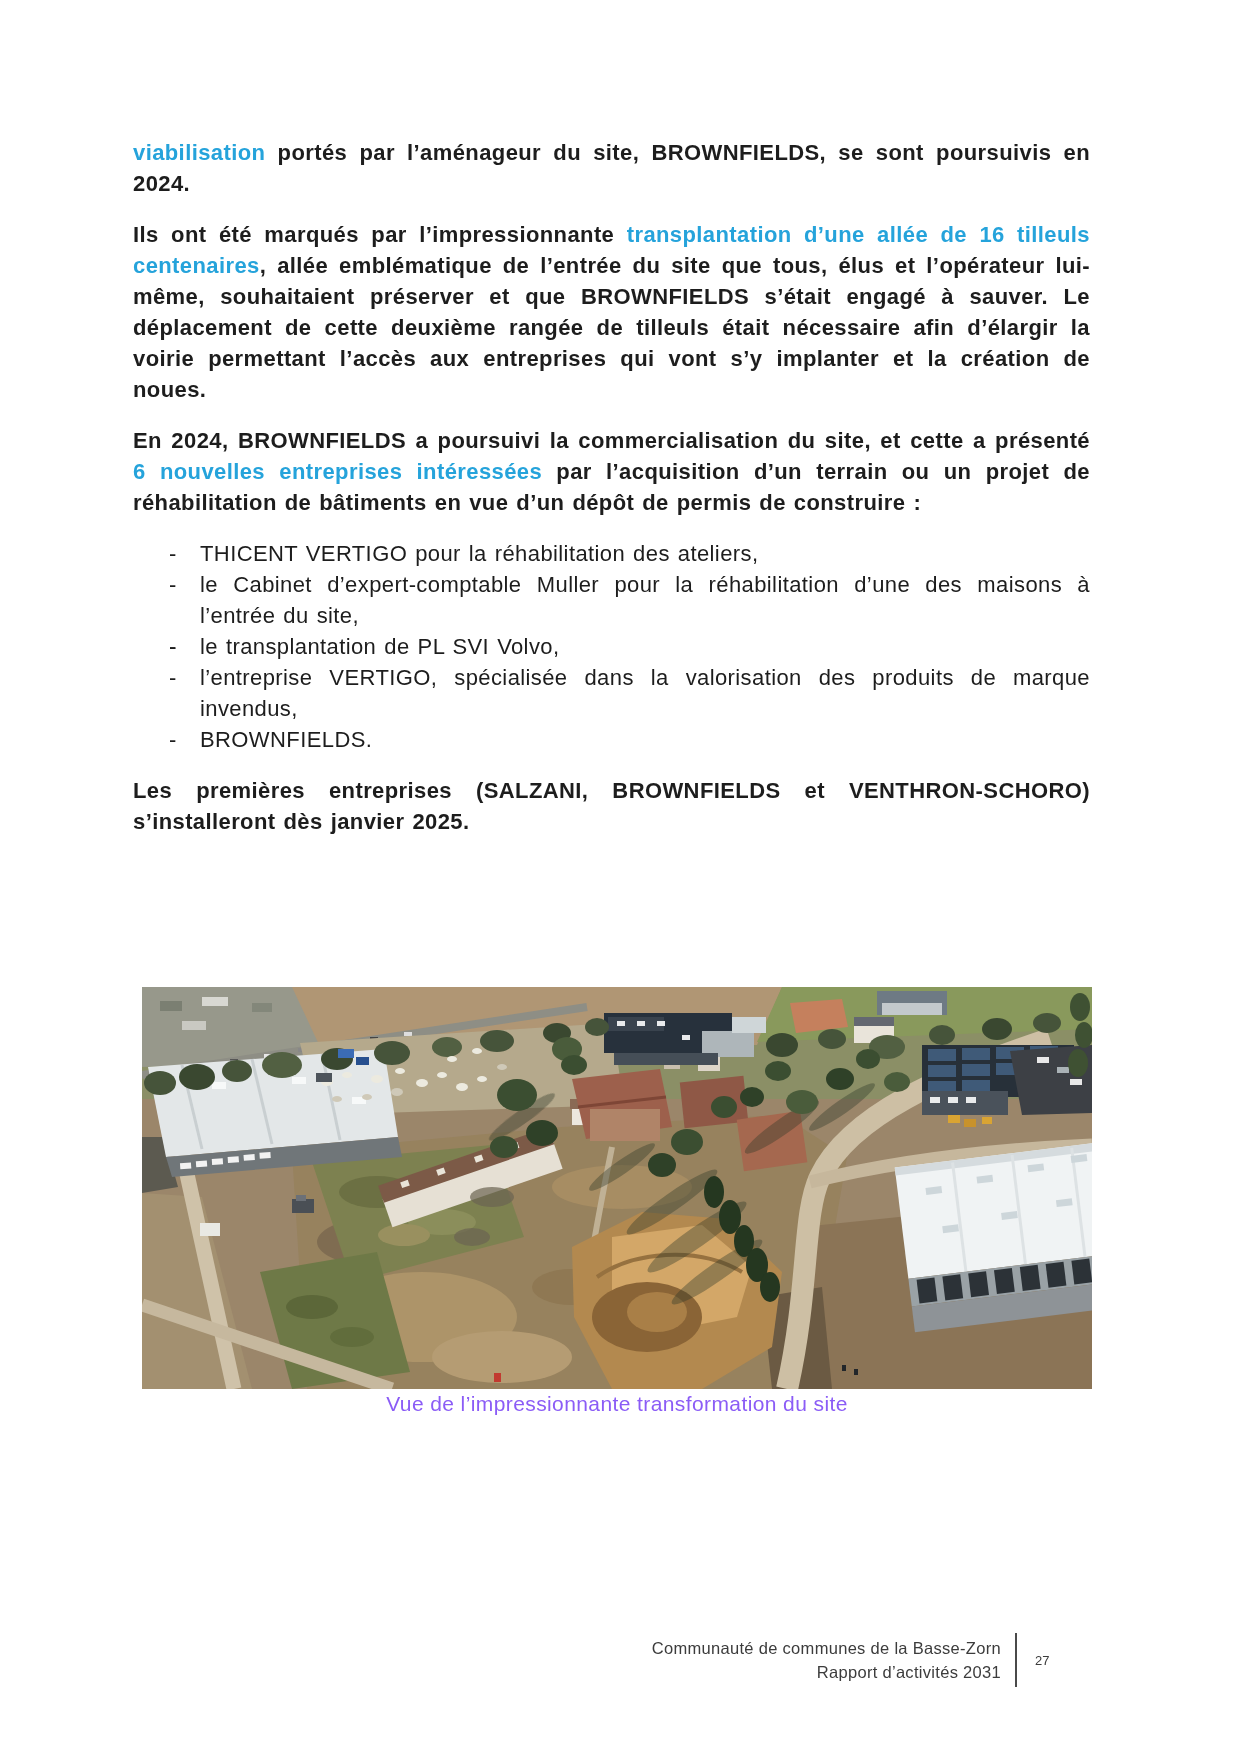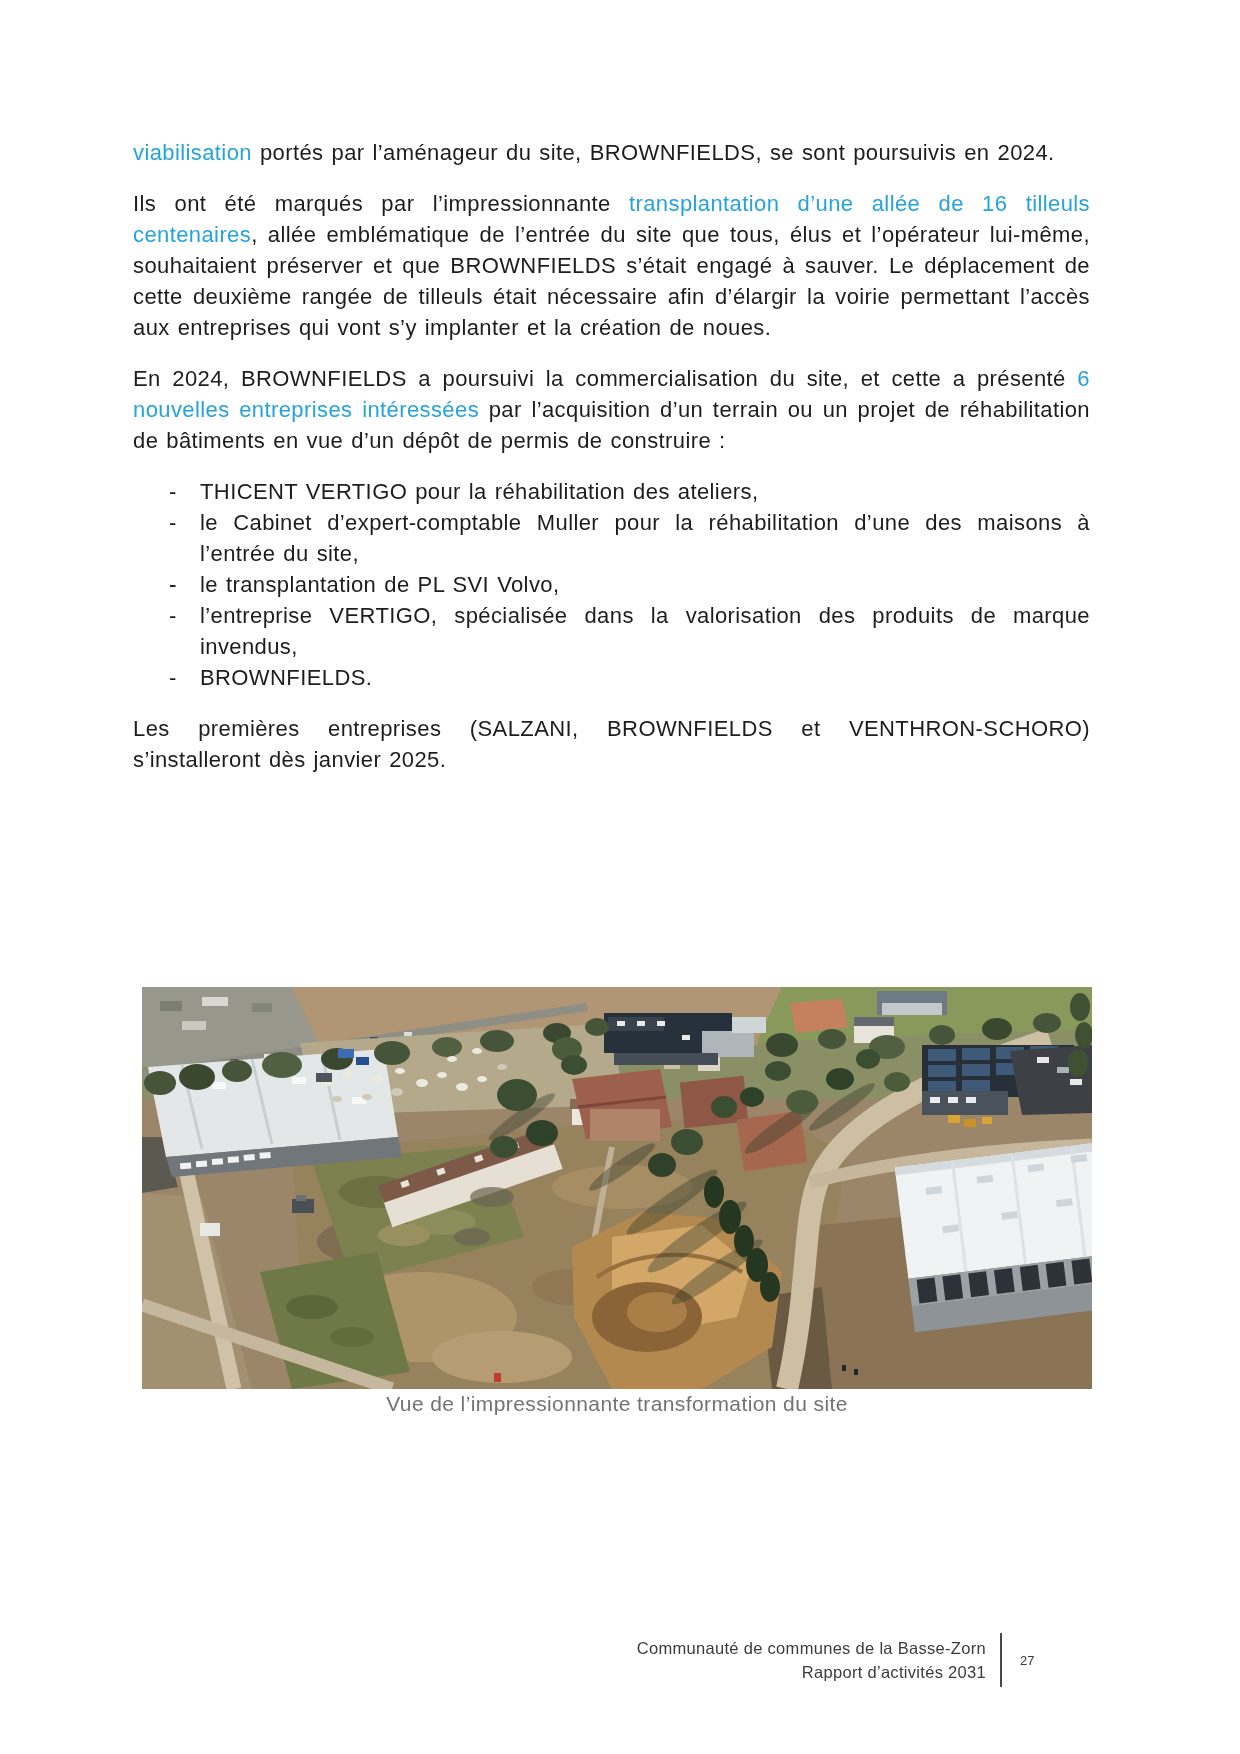--- a/index.html
+++ b/index.html
@@ -6,33 +6,33 @@
   .page {
     position:relative; width:1240px; height:1754px; margin:0 auto;
     background:#ffffff; overflow:hidden;
     font-family:"Liberation Sans", sans-serif; color:#1d1d1d;
   }
   .doc-body {
     position:absolute; left:133px; top:137px; width:957px;
     font-size:22px; line-height:31px; text-align:justify;
     letter-spacing:0.4px; word-spacing:1.5px;
   }
-  .doc-body p { margin:0 0 20px 0; }
+  .doc-body p { margin:0 0 20px 0;font-weight:bold; }
   .hl { color:#25a3db; }
   ul.company-list { list-style:none; margin:0 0 20px 0; padding:0; text-align:justify; }
   ul.company-list li { position:relative; padding-left:67px; }
   ul.company-list li .dash { position:absolute; left:36px; }
   .photo-wrap { position:absolute; left:142px; top:987px; width:950px; height:402px; background:#9b866a; }
   .photo-wrap svg { display:block; width:100%; height:100%; }
   .caption {
     position:absolute; left:142px; top:1392px; width:950px;
-    text-align:center; font-size:21px; letter-spacing:0.4px; color:#737373;
+    text-align:center; font-size:21px; letter-spacing:0.4px; color:#8b5cf6;
   }
   .footer {
-    position:absolute; left:133px; top:1633px; width:915px;
+    position:absolute; left:148px; top:1633px; width:915px;
     display:flex; justify-content:flex-end; align-items:center;
   }
   .footer-text { text-align:right; font-size:16.5px; line-height:24px; color:#3c3c3c; letter-spacing:0.3px; }
   .footer-bar { width:2px; height:54px; background:#4a4a4a; margin:0 18px 0 14px; }
   .footer-num { font-size:13px; color:#3c3c3c; min-width:28px; }
 </style>
 </head>
 <body>
 
 <div class="page">

